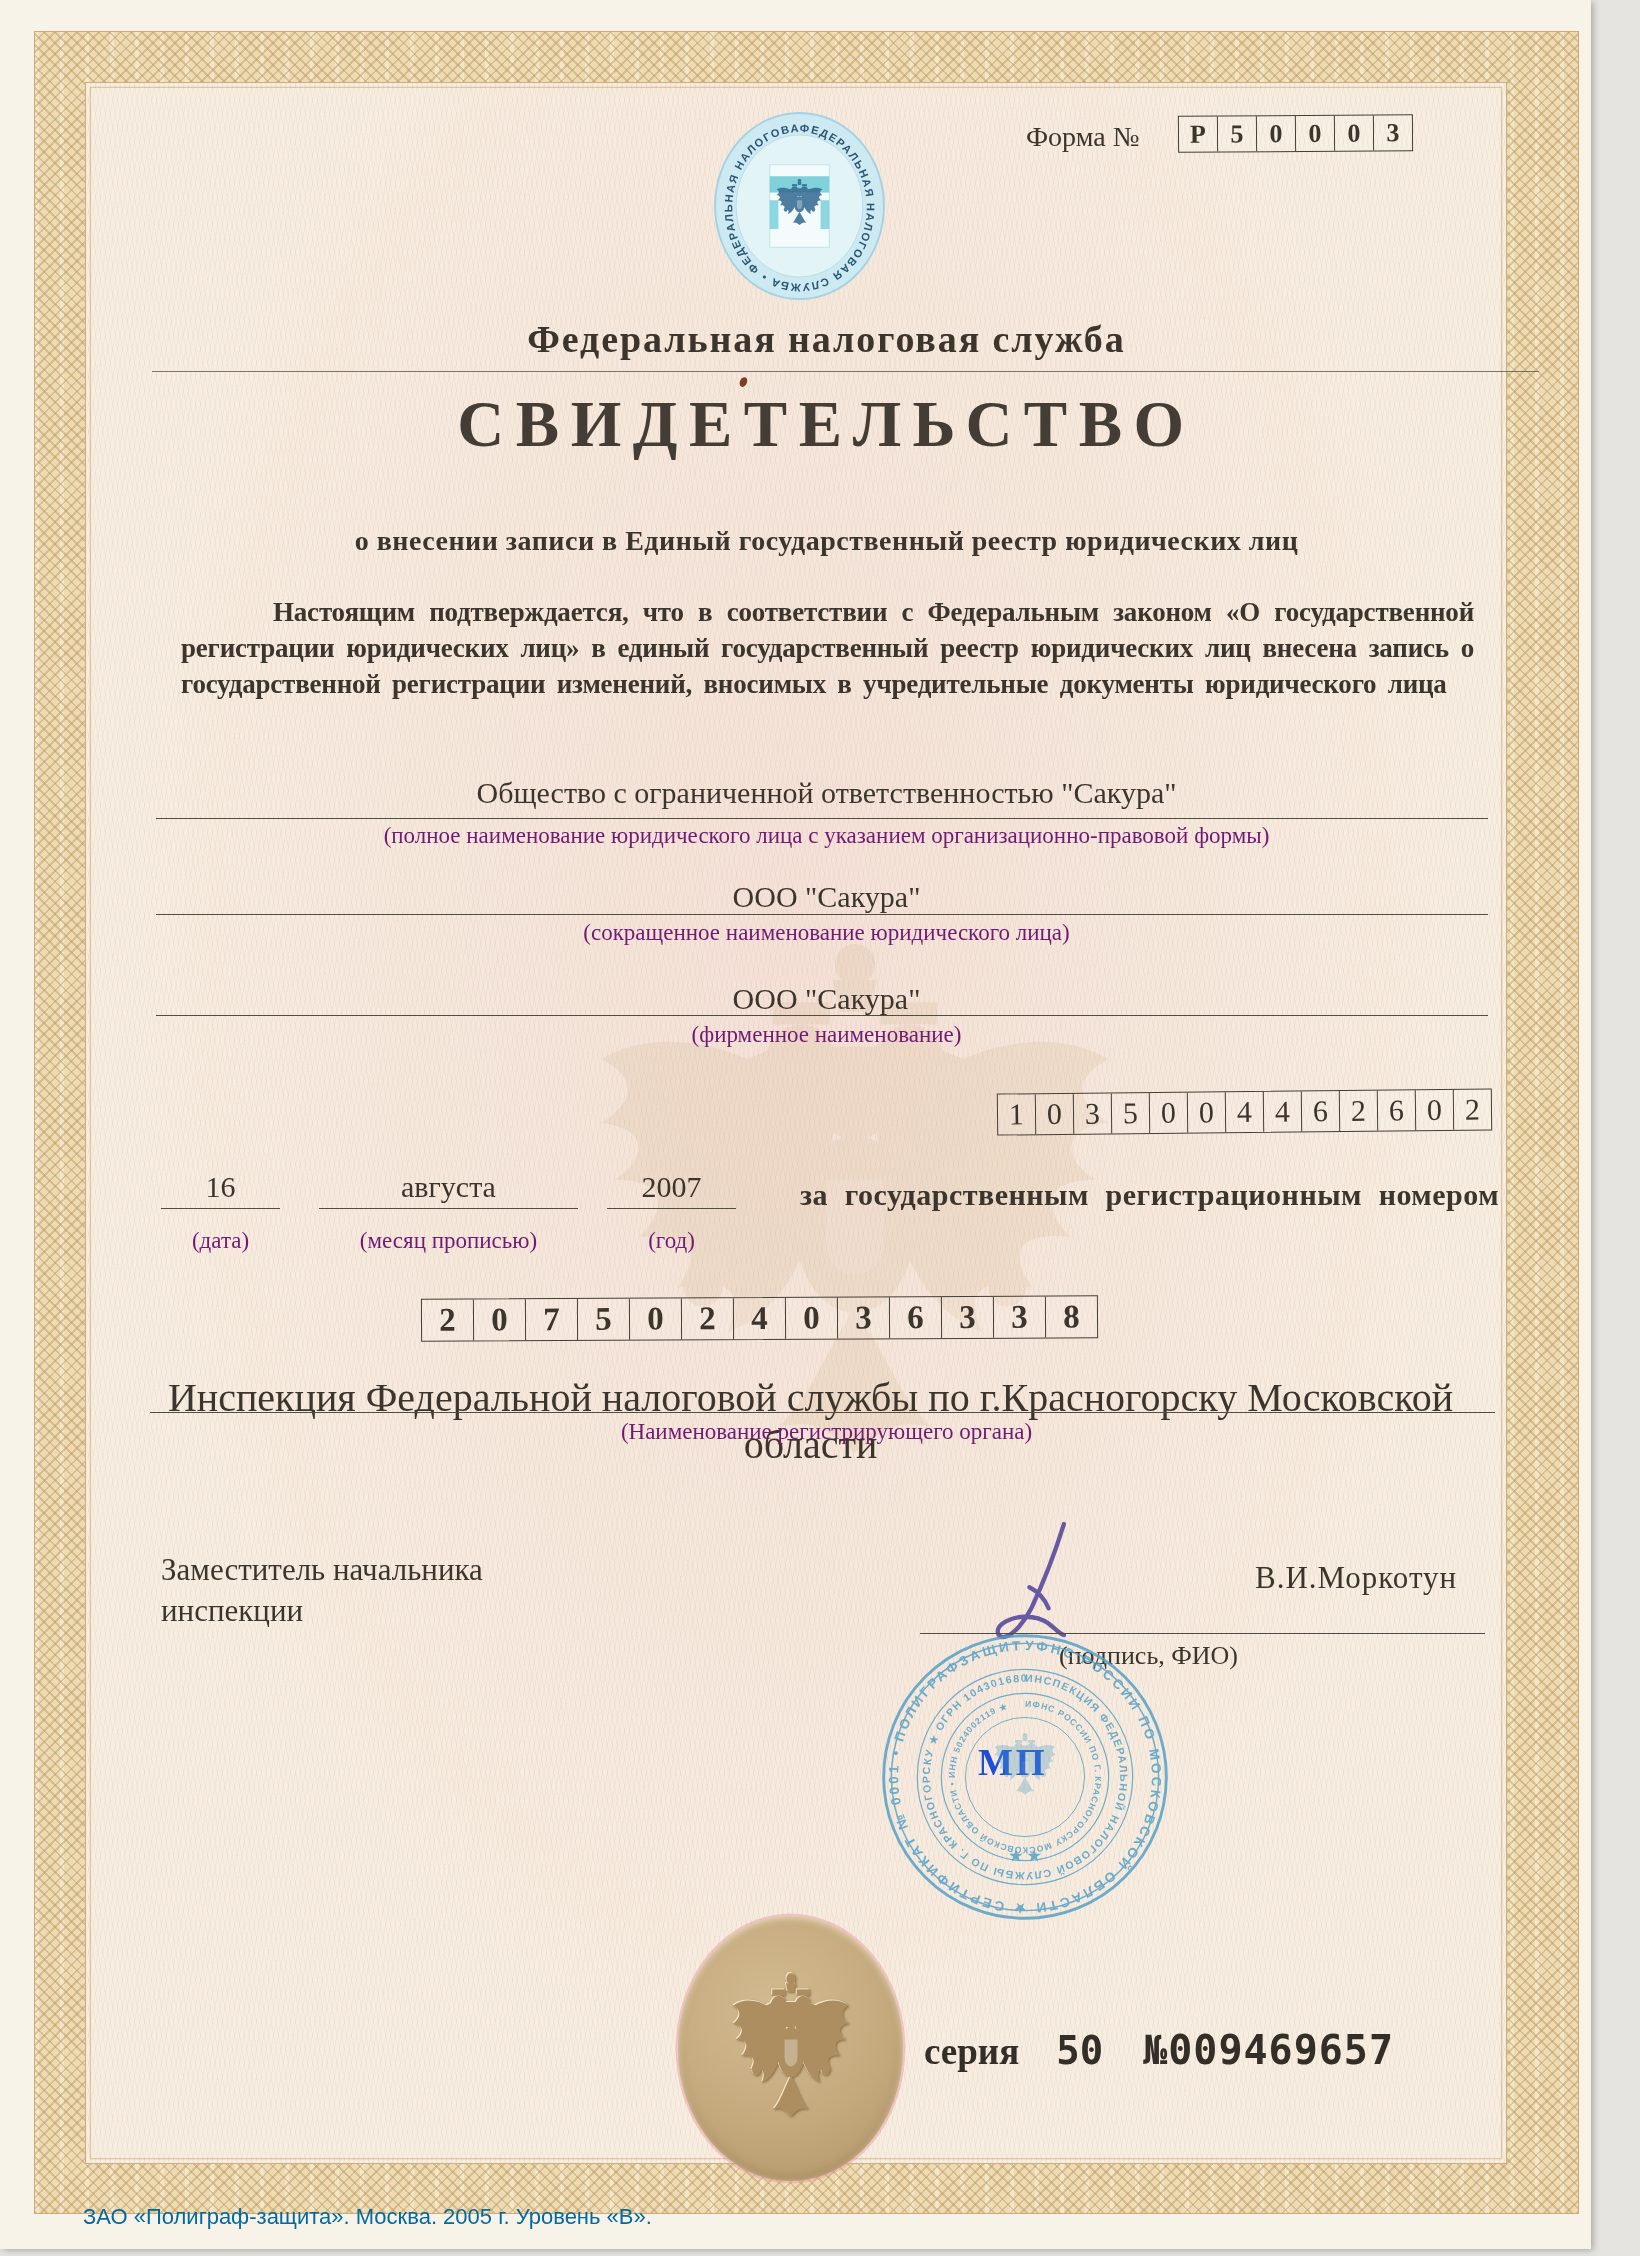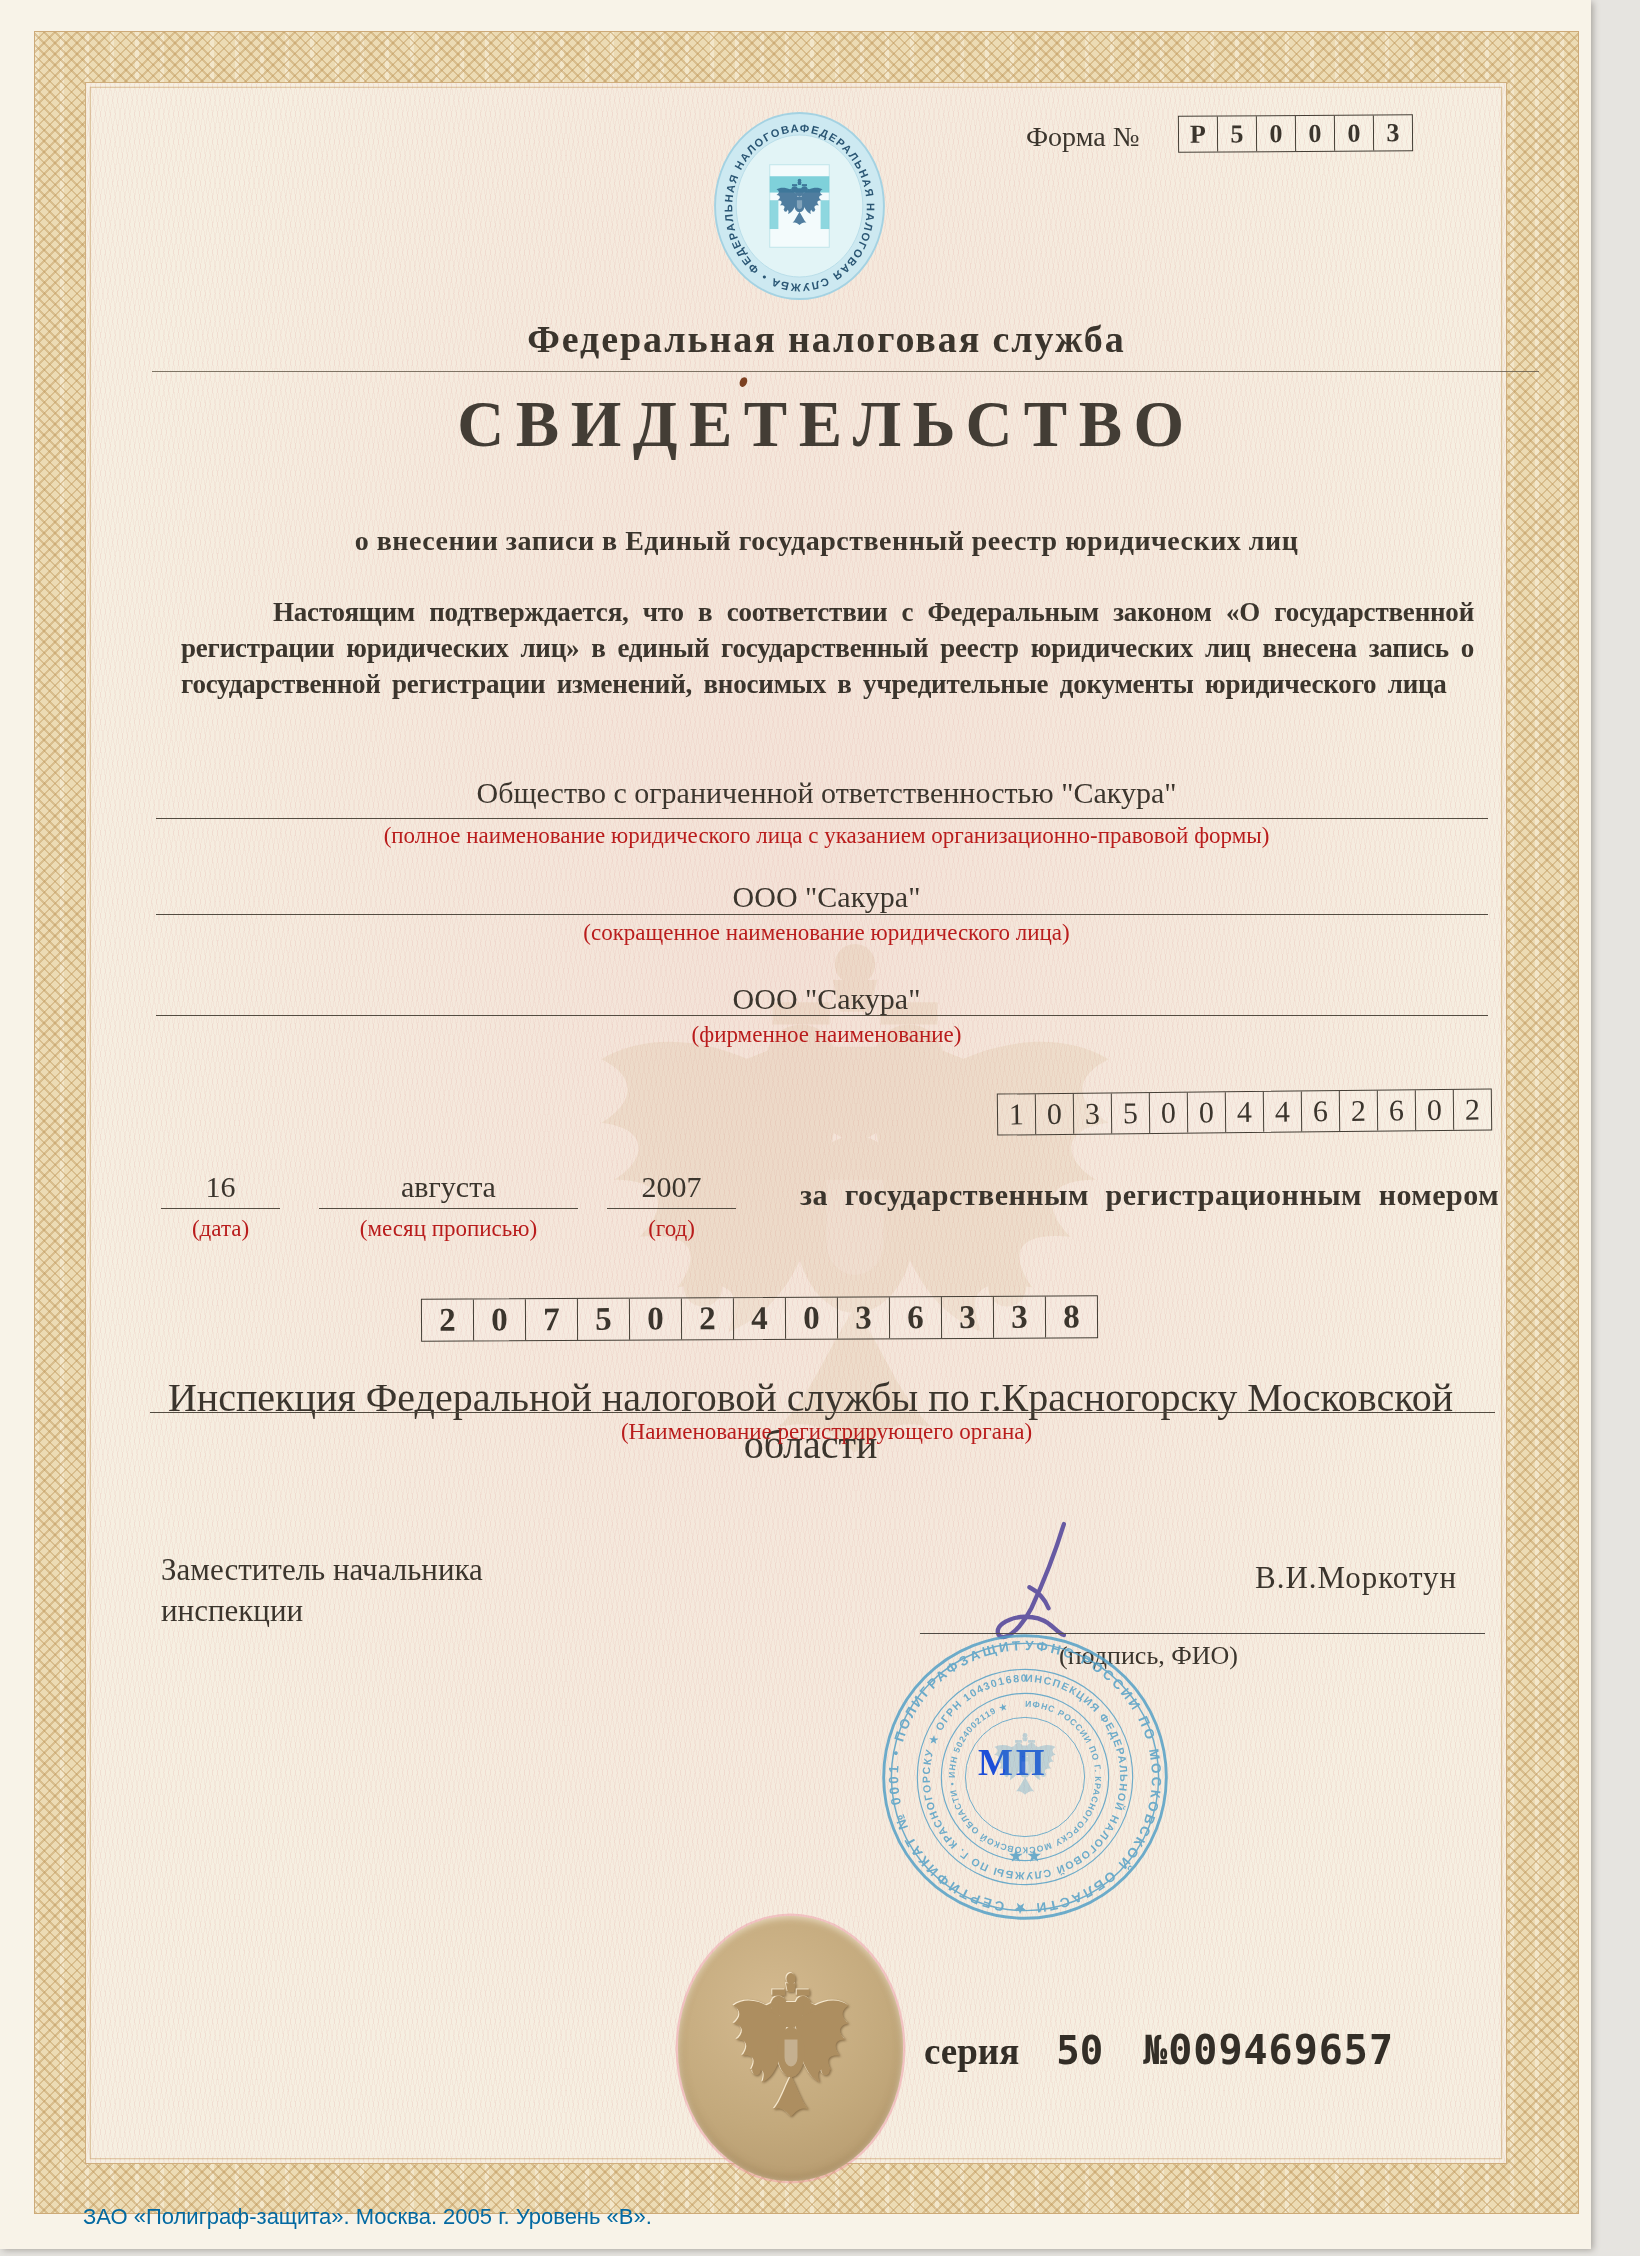--- a/index.html
+++ b/index.html
@@ -61,40 +61,40 @@
   .paragraph {
     left:181px; top:594px; width:1293px;
     font-size:27px; font-weight:bold; line-height:36px;
     text-align:justify; text-indent:92px; word-spacing:4.8px; letter-spacing:-0.2px;
   }
 
   .val-line { font-size:30px; }
   .name-full { left:154px; top:776px; width:1345px; }
   .uline { border-top:1.9px solid #534c41; }
   .uline1 { left:156px; top:818px; width:1332px; }
-  .cap { font-size:23px; color:#b91c1c; }
+  .cap { font-size:23px; color:#701a75; }
   .cap1 { left:154px; top:823px; width:1345px; }
   .name-short { left:154px; top:880px; width:1345px; }
   .uline2 { left:156px; top:914px; width:1332px; }
   .cap2 { left:154px; top:920px; width:1345px; }
   .name-brand { left:154px; top:982px; width:1345px; }
   .uline3 { left:156px; top:1015px; width:1332px; }
   .cap3 { left:154px; top:1022px; width:1345px; }
 
   .ogrn-label { left:177px; top:1095px; font-size:31px; letter-spacing:0.5px; }
   .ogrn-boxes { left:997px; top:1091px; transform:rotate(-0.6deg); }
   .ogrn-boxes .cell { width:37px; height:40px; font-size:30px; }
 
   .fgroup { text-align:center; }
   .fg-day { left:161px; top:1170px; width:119px; }
   .fg-month { left:319px; top:1170px; width:259px; }
   .fg-year { left:607px; top:1170px; width:129px; }
   .fgroup .fval { font-size:30px; }
   .fgroup .fline { margin-top:3.8px; border-top:1.9px solid #534c41; }
-  .fgroup .cap { margin-top:7px; }
+  .fgroup .cap { margin-top:19px; }
   .grn-label { left:800px; top:1178px; width:745px; font-size:30px; font-weight:bold; word-spacing:8.6px; letter-spacing:0.5px; }
 
   .grn-boxes { left:421px; top:1297px; transform:rotate(-0.3deg); }
   .grn-boxes .cell { width:51px; height:41px; font-size:33px; font-weight:bold; }
 
   .authority { left:138px; top:1374px; width:1345px; font-size:40px; }
   .uline4 { left:150px; top:1412px; width:1345px; }
   .cap4 { left:154px; top:1419px; width:1345px; }
 
   .position { left:161px; top:1549px; width:461px; font-size:31px; line-height:41px; }

